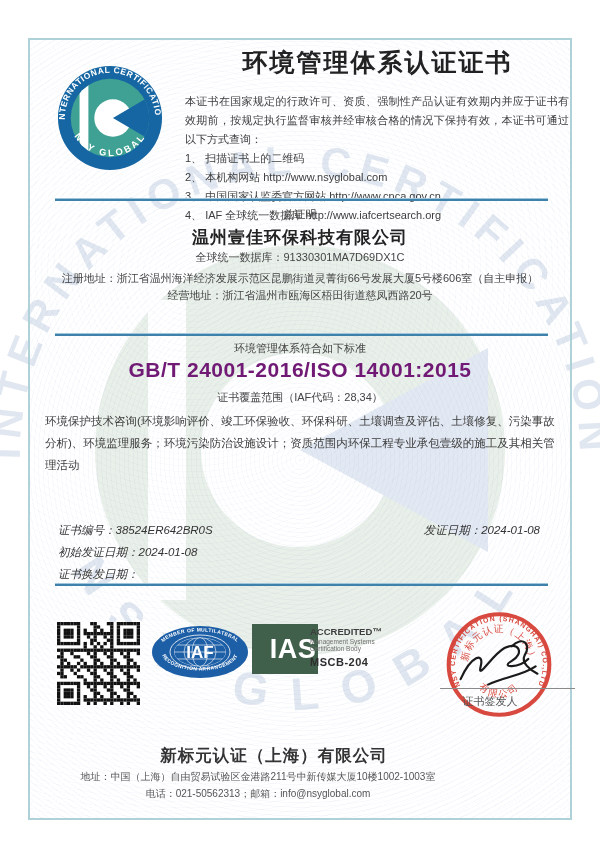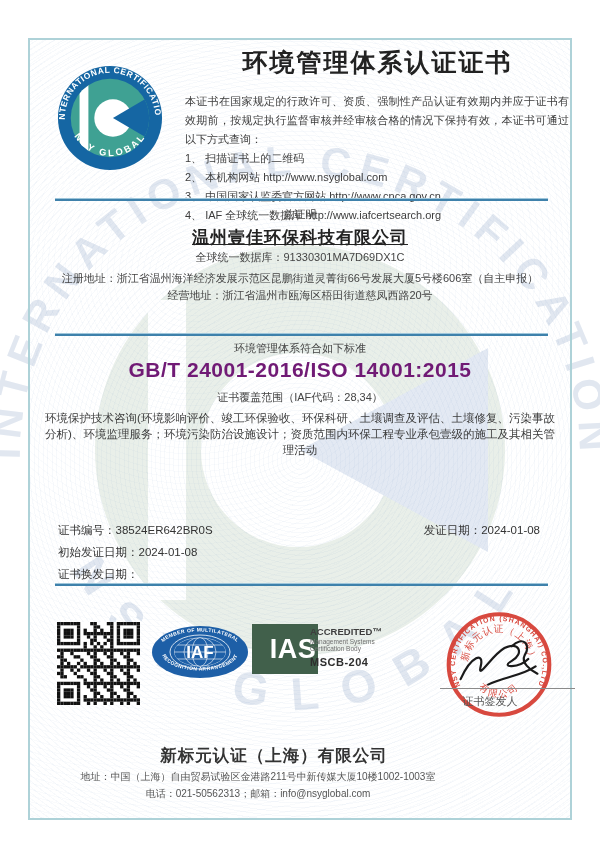--- a/index.html
+++ b/index.html
@@ -14,22 +14,22 @@
   .abs{position:absolute;z-index:2;}
   .title{left:190px;top:46px;width:375px;text-align:center;font-size:25px;font-weight:600;
          color:#222;letter-spacing:2px;}
   .intro{left:185px;top:92px;width:384px;font-size:11px;line-height:19px;color:#3c3c3c;text-align:justify;}
   .intro-item{font-size:11px;line-height:19px;color:#3c3c3c;}
   .rule{position:absolute;z-index:2;left:55px;width:493px;height:2px;background:#3e81ab;border-top:1px solid #9fc6da;}
   .center-col{left:30px;width:540px;text-align:center;}
   .small{font-size:11px;color:#444;}
   .company{font-size:17px;font-weight:600;color:#222;letter-spacing:1px;}
   .std-code{font-size:21px;font-weight:bold;color:#701a75;letter-spacing:0.5px;}
-  .scope{left:45px;width:510px;text-align:center;font-size:11.5px;line-height:16px;color:#3c3c3c;}
-  .detail{font-size:11.5px;color:#333;}
+  .scope{left:45px;width:510px;text-align:left;font-size:11.5px;line-height:22px;color:#3c3c3c;}
+  .detail{font-size:11.5px;color:#333;font-style:italic;}
   .d-left{left:58px;width:260px;text-align:left;}
   .d-right{left:300px;width:240px;text-align:right;}
   .sig-line{position:absolute;z-index:3;left:440px;top:688px;width:135px;height:1px;background:#8a8a8a;}
   .signer{left:430px;top:694px;width:120px;text-align:center;font-size:11px;color:#555;z-index:3;}
   .footer-co{left:30px;top:745px;width:488px;text-align:center;font-size:16.5px;font-weight:600;color:#333;letter-spacing:1px;}
   .footer-ln{left:30px;width:456px;text-align:center;font-size:10px;color:#555;}
   .ias-box{left:252px;top:624px;width:50px;height:50px;background:#41604b;color:#fff;
            display:flex;align-items:center;justify-content:center;font-size:27px;font-weight:bold;letter-spacing:0.5px;padding-left:16px;}
   .ias-text{left:310px;top:627px;width:110px;line-height:1.15;}
   .ias-acc{font-size:9.5px;font-weight:bold;color:#3d3d3d;}
@@ -84,21 +84,21 @@
     <div>本证书在国家规定的行政许可、资质、强制性产品认证有效期内并应于证书有效期前，按规定执行监督审核并经审核合格的情况下保持有效，本证书可通过以下方式查询：</div>
     <div class="intro-item">1、 扫描证书上的二维码</div>
     <div class="intro-item">2、 本机构网站 http://www.nsyglobal.com</div>
     <div class="intro-item">3、 中国国家认监委官方网站 http://www.cnca.gov.cn</div>
     <div class="intro-item">4、 IAF 全球统一数据库 http://www.iafcertsearch.org</div>
   </div>
 
   <div class="rule" style="top:198px;"></div>
 
   <div class="abs center-col small" style="top:207px;">兹证明</div>
-  <div class="abs center-col company" style="top:226px;text-decoration:underline;">温州壹佳环保科技有限公司</div>
+  <div class="abs center-col company" style="top:226px;">温州壹佳环保科技有限公司</div>
   <div class="abs center-col small" style="top:250px;">全球统一数据库：91330301MA7D69DX1C</div>
   <div class="abs center-col small" style="top:271px;">注册地址：浙江省温州海洋经济发展示范区昆鹏街道灵菁街66号发展大厦5号楼606室（自主申报）</div>
   <div class="abs center-col small" style="top:288px;">经营地址：浙江省温州市瓯海区梧田街道慈凤西路20号</div>
 
   <div class="rule" style="top:333px;"></div>
 
   <div class="abs center-col small" style="top:341px;">环境管理体系符合如下标准</div>
   <div class="abs center-col std-code" style="top:358px;">GB/T 24001-2016/ISO 14001:2015</div>
   <div class="abs center-col small" style="top:390px;">证书覆盖范围（IAF代码：28,34）</div>
   <div class="abs scope" style="top:410px;">环境保护技术咨询(环境影响评价、竣工环保验收、环保科研、土壤调查及评估、土壤修复、污染事故分析)、环境监理服务；环境污染防治设施设计；资质范围内环保工程专业承包壹级的施工及其相关管理活动</div>

